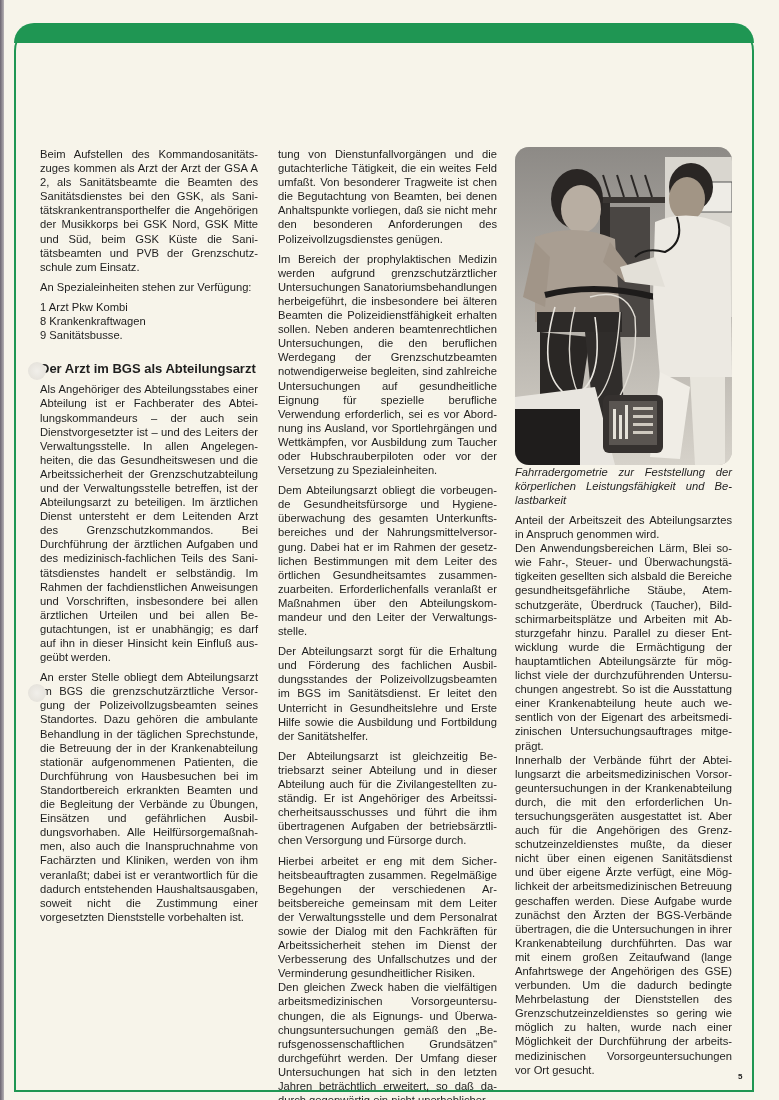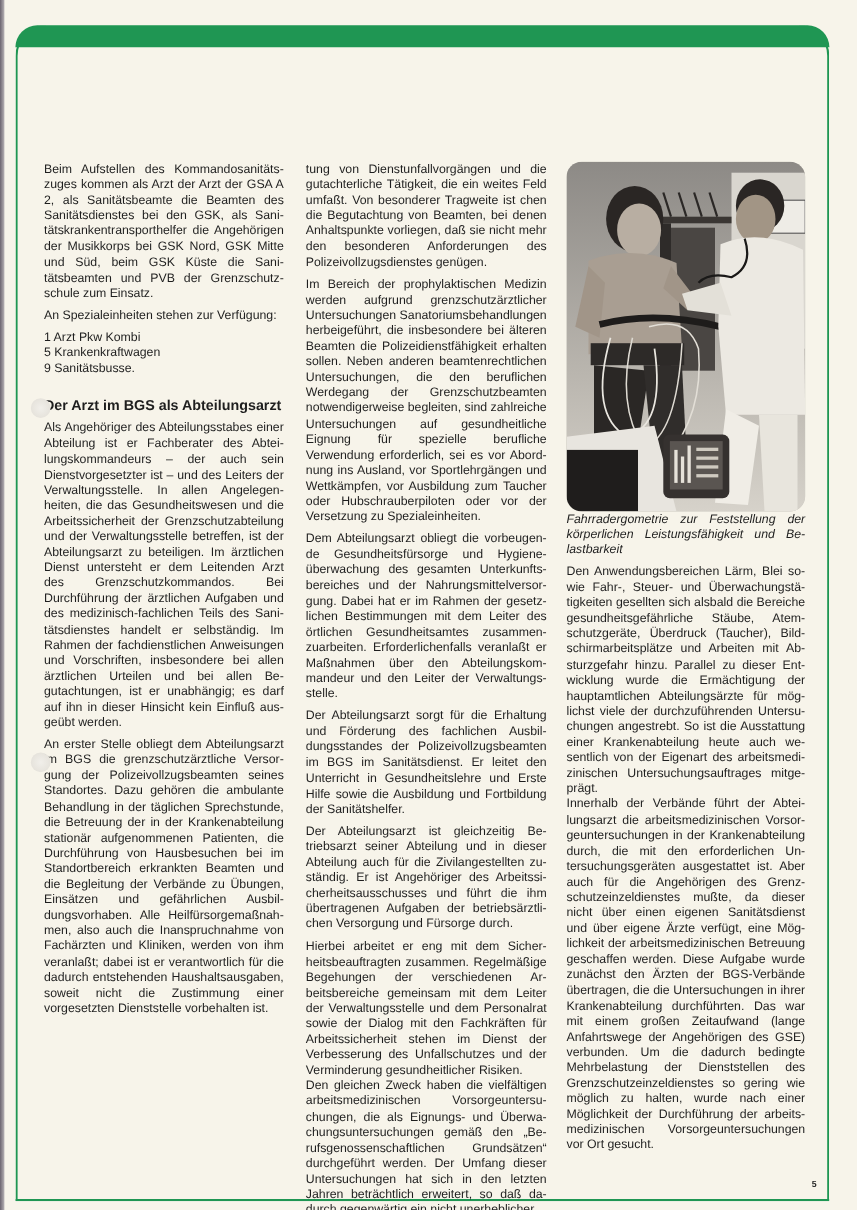--- a/index.html
+++ b/index.html
@@ -69,21 +69,21 @@
 
 <div class="edge-left"></div>
 <div class="frame"></div>
 <div class="frame-band"></div>
 
 <div class="col col-1">
   <p>Beim Aufstellen des Kommandosanitäts­zuges kommen als Arzt der Arzt der GSA A 2, als Sanitätsbeamte die Beamten des Sanitätsdienstes bei den GSK, als Sani­tätskrankentransporthelfer die Angehöri­gen der Musikkorps bei GSK Nord, GSK Mitte und Süd, beim GSK Küste die Sani­tätsbeamten und PVB der Grenzschutz­schule zum Einsatz.</p>
   <p>An Spezialeinheiten stehen zur Verfügung:</p>
   <div>
     <p class="list-item">1 Arzt Pkw Kombi</p>
-    <p class="list-item">5 Krankenkraftwagen</p>
+    <p class="list-item">8 Krankenkraftwagen</p>
     <p class="list-item">9 Sanitätsbusse.</p>
   </div>
   <p class="heading">Der Arzt im BGS als Abteilungsarzt</p>
   <p>Als Angehöriger des Abteilungsstabes ei­ner Abteilung ist er Fachberater des Abtei­lungskommandeurs – der auch sein Dienstvorgesetzter ist – und des Leiters der Verwaltungsstelle. In allen Angelegen­heiten, die das Gesundheitswesen und die Arbeitssicherheit der Grenzschutzabtei­lung und der Verwaltungsstelle betreffen, ist der Abteilungsarzt zu beteiligen. Im ärztlichen Dienst untersteht er dem Leiten­den Arzt des Grenzschutzkommandos. Bei Durchführung der ärztlichen Aufgaben und des medizinisch-fachlichen Teils des Sani­tätsdienstes handelt er selbständig. Im Rahmen der fachdienstlichen Anweisun­gen und Vorschriften, insbesondere bei allen ärztlichen Urteilen und bei allen Be­gutachtungen, ist er unabhängig; es darf auf ihn in dieser Hinsicht kein Einfluß aus­geübt werden.</p>
   <p>An erster Stelle obliegt dem Abteilungsarzt im BGS die grenzschutzärztliche Versor­gung der Polizeivollzugsbeamten seines Standortes. Dazu gehören die ambulante Behandlung in der täglichen Sprechstun­de, die Betreuung der in der Krankenabtei­lung stationär aufgenommenen Patienten, die Durchführung von Hausbesuchen bei im Standortbereich erkrankten Beamten und die Begleitung der Verbände zu Übun­gen, Einsätzen und gefährlichen Ausbil­dungsvorhaben. Alle Heilfürsorgemaßnah­men, also auch die Inanspruchnahme von Fachärzten und Kliniken, werden von ihm veranlaßt; dabei ist er verantwortlich für die dadurch entstehenden Haushaltsausga­ben, soweit nicht die Zustimmung einer vorgesetzten Dienststelle vorbehalten ist.</p>
 </div>
 
 <div class="col col-2">
   <p>tung von Dienstunfallvorgängen und die gutachterliche Tätigkeit, die ein weites Feld umfaßt. Von besonderer Tragweite ist chen die Begutachtung von Beamten, bei denen Anhaltspunkte vorliegen, daß sie nicht mehr den besonderen Anforderun­gen des Polizeivollzugsdienstes genügen.</p>
   <p>Im Bereich der prophylaktischen Medizin werden aufgrund grenzschutzärztlicher Untersuchungen Sanatoriumsbehandlun­gen herbeigeführt, die insbesondere bei älteren Beamten die Polizeidienstfähigkeit erhalten sollen. Neben anderen beamten­rechtlichen Untersuchungen, die den be­ruflichen Werdegang der Grenzschutzbe­amten notwendigerweise begleiten, sind zahlreiche Untersuchungen auf gesund­heitliche Eignung für spezielle berufliche Verwendung erforderlich, sei es vor Abord­nung ins Ausland, vor Sportlehrgängen und Wettkämpfen, vor Ausbildung zum Taucher oder Hubschrauberpiloten oder vor der Versetzung zu Spezialeinheiten.</p>
@@ -145,20 +145,21 @@
       <rect x="98" y="262" width="3" height="30" fill="#e6e2d9"></rect>
       <rect x="104" y="268" width="3" height="24" fill="#e6e2d9"></rect>
       <rect x="110" y="258" width="3" height="34" fill="#e6e2d9"></rect>
       <rect x="118" y="260" width="20" height="3" fill="#cfcac0"></rect>
       <rect x="118" y="268" width="20" height="3" fill="#cfcac0"></rect>
       <rect x="118" y="276" width="20" height="3" fill="#cfcac0"></rect>
       <rect x="118" y="284" width="20" height="3" fill="#cfcac0"></rect>
     </svg>
   </div>
   <p class="caption">Fahrradergometrie zur Feststellung der körperlichen Leistungsfähigkeit und Be­lastbarkeit</p>
+  <p class="tight">Anteil der Arbeitszeit des Abteilungsarztes in Anspruch genommen wird.</p>
   <p class="tight">Den Anwendungsbereichen Lärm, Blei so­wie Fahr-, Steuer- und Überwachungstä­tigkeiten gesellten sich alsbald die Berei­che gesundheitsgefährliche Stäube, Atem­schutzgeräte, Überdruck (Taucher), Bild­schirmarbeitsplätze und Arbeiten mit Ab­sturzgefahr hinzu. Parallel zu dieser Ent­wicklung wurde die Ermächtigung der hauptamtlichen Abteilungsärzte für mög­lichst viele der durchzuführenden Untersu­chungen angestrebt. So ist die Ausstattung einer Krankenabteilung heute auch we­sentlich von der Eigenart des arbeitsmedi­zinischen Untersuchungsauftrages mitge­prägt.</p>
   <p>Innerhalb der Verbände führt der Abtei­lungsarzt die arbeitsmedizinischen Vorsor­geuntersuchungen in der Krankenabtei­lung durch, die mit den erforderlichen Un­tersuchungsgeräten ausgestattet ist. Aber auch für die Angehörigen des Grenz­schutzeinzeldienstes mußte, da dieser nicht über einen eigenen Sanitätsdienst und über eigene Ärzte verfügt, eine Mög­lichkeit der arbeitsmedizinischen Betreu­ung geschaffen werden. Diese Aufgabe wurde zunächst den Ärzten der BGS-Ver­bände übertragen, die die Untersuchun­gen in ihrer Krankenabteilung durchführ­ten. Das war mit einem großen Zeitauf­wand (lange Anfahrtswege der Angehöri­gen des GSE) verbunden. Um die dadurch bedingte Mehrbelastung der Dienststellen des Grenzschutzeinzeldienstes so gering wie möglich zu halten, wurde nach einer Möglichkeit der Durchführung der arbeits­medizinischen Vorsorgeuntersuchungen vor Ort gesucht.</p>
 </div>
 
 <div class="smudge" style="left:28px; top:362px;"></div>
 <div class="smudge" style="left:28px; top:684px;"></div>
 
 <div class="page-number">5</div>
 
 </body></html>

